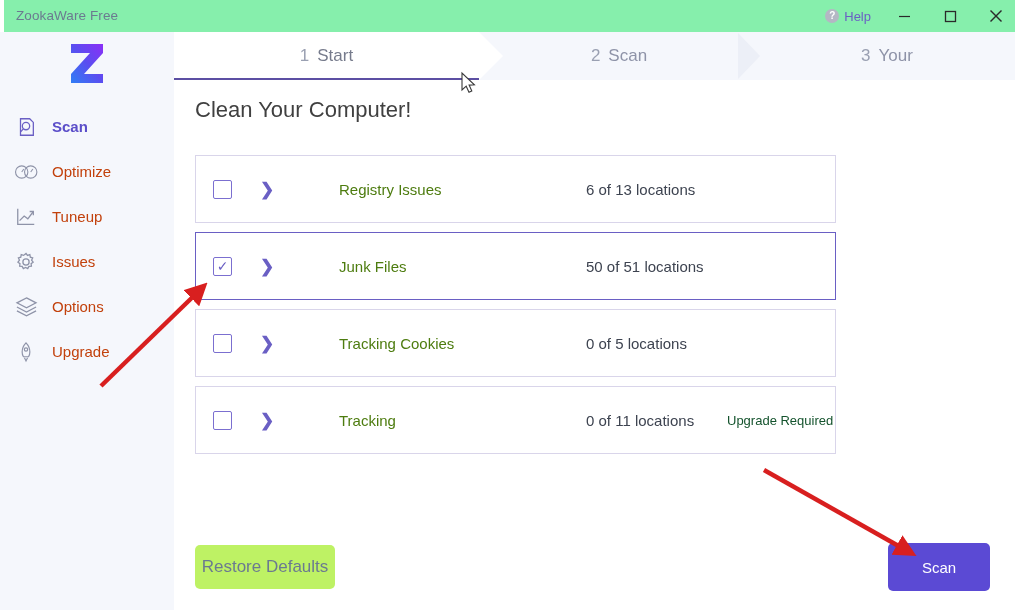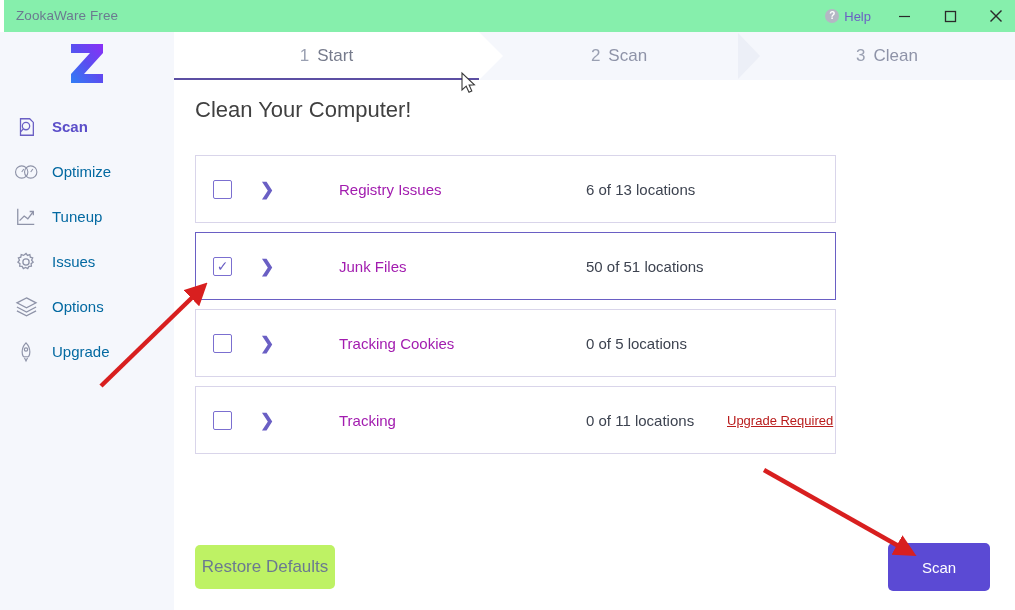--- a/index.html
+++ b/index.html
@@ -65,21 +65,21 @@
     display: flex; align-items: center;
     height: 45px; padding-left: 14px; gap: 14px;
     cursor: default;
   }
   .nav-icon {
     width: 24px; height: 24px;
     display: flex; align-items: center; justify-content: center;
     color: #8e93a8;
   }
   .nav-item.active .nav-icon { color: #6a5fc4; }
-  .nav-label { font-size: 15px; color: #0369a1; }
+  .nav-label { font-size: 15px; color: #c2410c; }
   .nav-item.active .nav-label { color: #5b4ec9; font-weight: bold; }
 
   
   .steps {
     position: absolute; left: 174px; top: 32px;
     width: 841px; height: 48px;
     background: #f5f7fc;
   }
   .step {
     position: absolute; top: 0; height: 48px;
@@ -142,30 +142,30 @@
   .chk .tick {
     font-size: 14px; color: #6a5fc4; line-height: 1;
     margin-top: -1px;
   }
   .chev {
     position: absolute; left: 64px;
     color: #6a5fc4; font-size: 17px; font-weight: bold;
   }
   .card-name {
     position: absolute; left: 143px;
-    font-size: 15px; color: #a21caf;
+    font-size: 15px; color: #4d7c0f;
   }
   .card-count {
     position: absolute; left: 390px;
     font-size: 15px; color: #3d4350;
   }
   .card-link {
     position: absolute; left: 531px;
-    font-size: 13px; color: #b91c1c;
-    text-decoration: underline; cursor: pointer;
+    font-size: 13px; color: #14532d;
+    cursor: pointer;
   }
 
   .btn-restore {
     position: absolute; left: 195px; top: 545px;
     width: 140px; height: 44px;
     background: #bef264; border: none; border-radius: 5px;
     font-size: 17px; color: #6b7a90;
     font-family: "Liberation Sans", sans-serif;
     cursor: pointer;
   }
@@ -332,21 +332,21 @@
     <div class="step-1-underline"></div>
 
     <div class="step step-2">
       <span class="num">2</span>
       <span>Scan</span>
     </div>
     <div class="step-sep"></div>
 
     <div class="step step-3">
       <span class="num">3</span>
-      <span>Clean</span>
+      <span>Your</span>
     </div>
   </div>
 
   <div class="content">
 
     <div class="page-title">Clean Your Computer!</div>
 
     <div class="cards">
 
       <div class="card">

